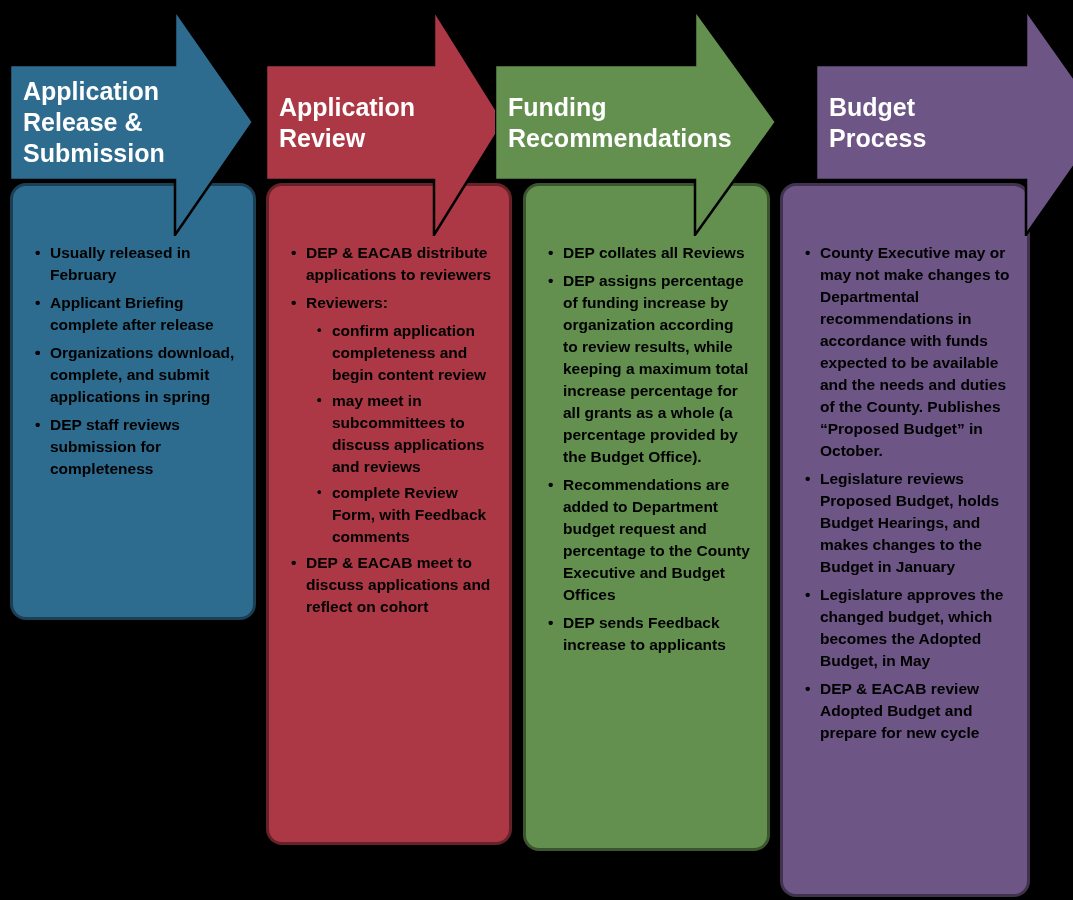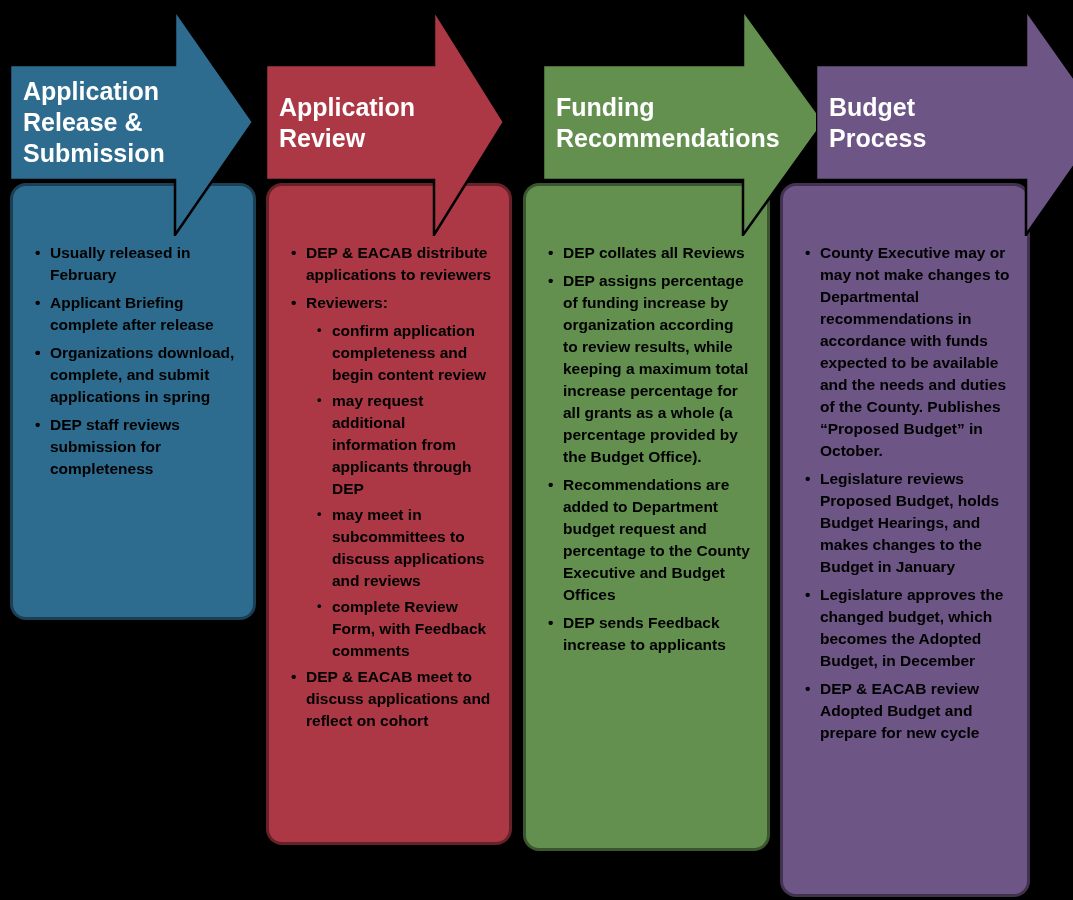--- a/index.html
+++ b/index.html
@@ -91,21 +91,21 @@
     <div class="arrow-title">Application
 Release &amp;
 Submission</div>
   </div>
 
   <div class="box" style="left: 266px; width: 246px; min-height: 662px; background: rgb(172, 56, 69);">
     <ul>
       <li class="b1"><span class="dot">•</span><span>DEP &amp; EACAB distribute applications to reviewers</span></li>
       <li class="b1"><span class="dot">•</span><span>Reviewers:</span></li>
       <li class="b2"><span class="dot">•</span><span>confirm application completeness and begin content review</span></li>
-      <li class="b2"><span class="dot">•</span><span>may request additional information from applicants through DEP</span></li>
+      <li class="b2"><span class="dot">•</span></li>
       <li class="b2"><span class="dot">•</span><span>may meet in subcommittees to discuss applications and reviews</span></li>
       <li class="b2"><span class="dot">•</span><span>complete Review Form, with Feedback comments</span></li>
       <li class="b1"><span class="dot">•</span><span>DEP &amp; EACAB meet to discuss applications and reflect on cohort</span></li>
     </ul>
   </div>
   <div class="arrow-wrap" style="left:266px; width:240px; height:228px;">
     <svg width="240" height="228" viewBox="0 0 240 228">
       <polygon points="0,57 168,57 168,2 238,114 168,227 168,172 0,172" stroke="#000000" stroke-width="2.5" fill="#AC3845"></polygon>
     </svg>
     <div class="arrow-title">Application
@@ -113,33 +113,33 @@
   </div>
 
   <div class="box" style="left: 523px; width: 247px; min-height: 668px; background: rgb(99, 144, 79);">
     <ul>
       <li class="b1"><span class="dot">•</span><span>DEP collates all Reviews</span></li>
       <li class="b1"><span class="dot">•</span><span>DEP assigns percentage of funding increase by organization according to review results, while keeping a maximum total increase percentage for all grants as a whole (a percentage provided by the Budget Office).</span></li>
       <li class="b1"><span class="dot">•</span><span>Recommendations are added to Department budget request and percentage to the County Executive and Budget Offices</span></li>
       <li class="b1"><span class="dot">•</span><span>DEP sends Feedback increase to applicants</span></li>
     </ul>
   </div>
-  <div class="arrow-wrap" style="left:543px; width:283px; height:228px;">
+  <div class="arrow-wrap" style="left:495px; width:283px; height:228px;">
     <svg width="283" height="228" viewBox="0 0 283 228">
       <polygon points="0,57 200,57 200,2 281,114 200,227 200,172 0,172" stroke="#000000" stroke-width="2.5" fill="#63904F"></polygon>
     </svg>
     <div class="arrow-title">Funding
 Recommendations</div>
   </div>
 
   <div class="box" style="left: 780px; width: 250px; min-height: 714px; background: rgb(109, 85, 133);">
     <ul>
       <li class="b1"><span class="dot">•</span><span>County Executive may or may not make changes to Departmental recommendations in accordance with funds expected to be available and the needs and duties of the County. Publishes “Proposed Budget” in October.</span></li>
       <li class="b1"><span class="dot">•</span><span>Legislature reviews Proposed Budget, holds Budget Hearings, and makes changes to the Budget in January</span></li>
-      <li class="b1"><span class="dot">•</span><span>Legislature approves the changed budget, which becomes the Adopted Budget, in December</span></li>
+      <li class="b1"><span class="dot">•</span><span>Legislature approves the changed budget, which becomes the Adopted Budget, in May</span></li>
       <li class="b1"><span class="dot">•</span><span>DEP &amp; EACAB review Adopted Budget and prepare for new cycle</span></li>
     </ul>
   </div>
   <div class="arrow-wrap" style="left:816px; width:291px; height:228px;">
     <svg width="291" height="228" viewBox="0 0 291 228">
       <polygon points="0,57 210,57 210,2 289,114 210,227 210,172 0,172" stroke="#000000" stroke-width="2.5" fill="#6D5585"></polygon>
     </svg>
     <div class="arrow-title">Budget
 Process</div>
   </div>

